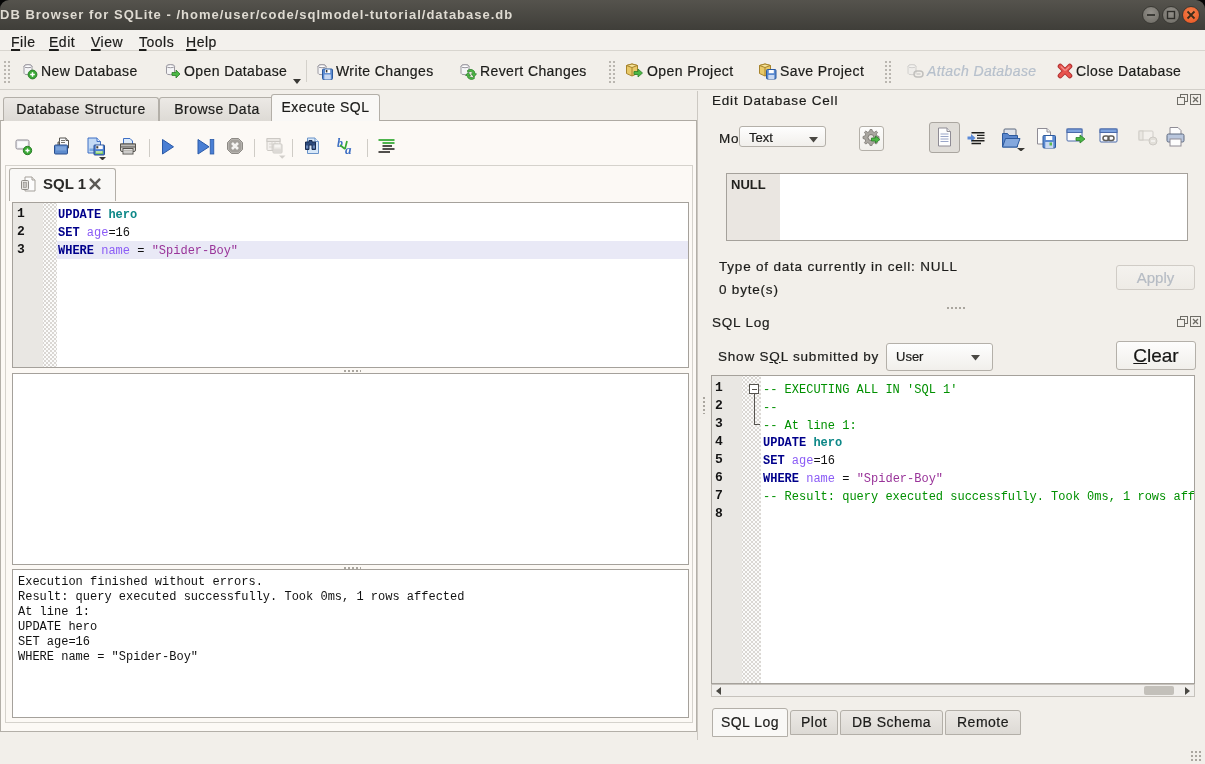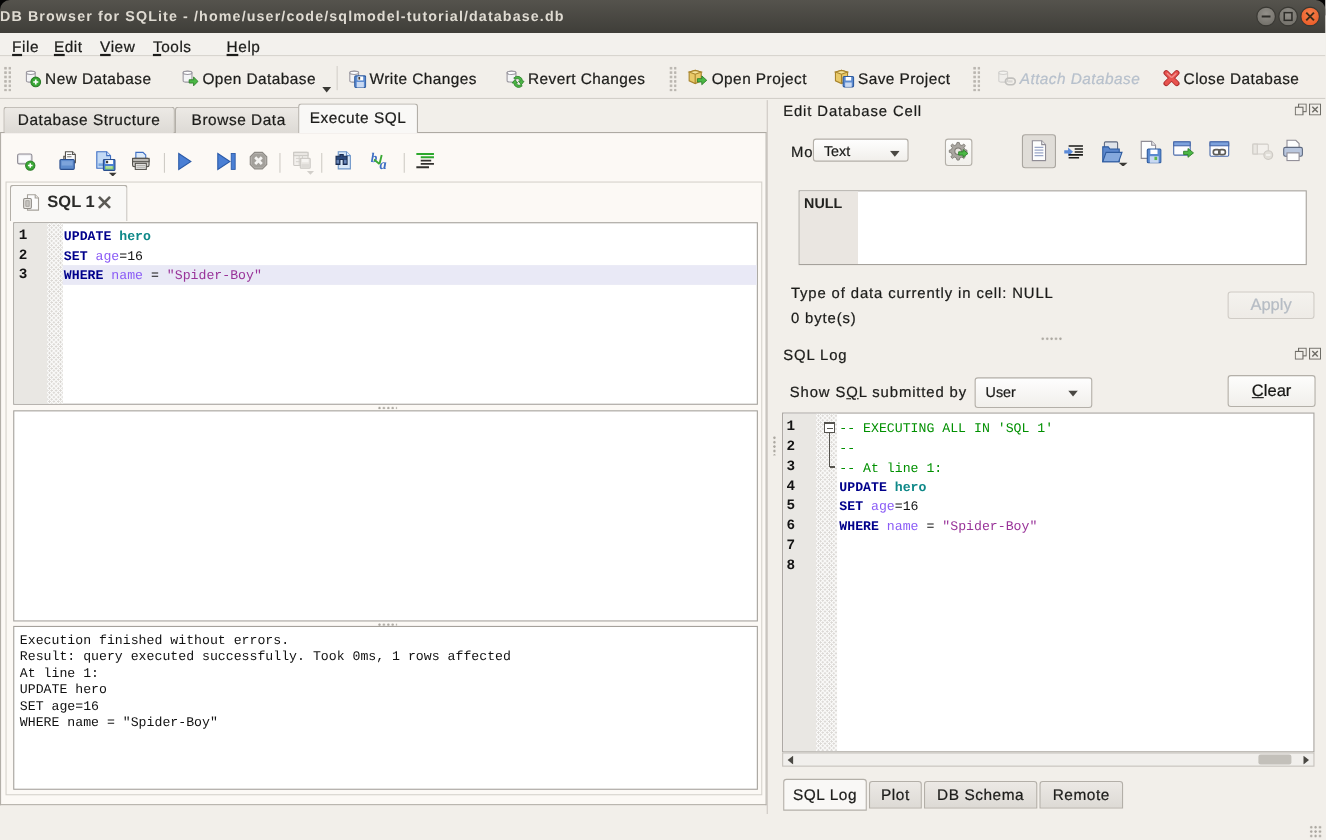--- a/index.html
+++ b/index.html
@@ -69,21 +69,21 @@
 <div class="abs winbtn" style="left:1182px; background:radial-gradient(circle at 50% 35%, #f5814c, #e95420); border:1px solid #3a3934;">
   <svg width="16" height="16">
       <path d="M4.5 4.5 L11.5 11.5 M11.5 4.5 L4.5 11.5" stroke="#3c2c1a" stroke-width="1.8"></path>
     </svg></div>
 
 <div class="abs" id="menubar"></div>
 <div class="abs menuitem" style="left:11px;"><u>F</u>ile</div>
 <div class="abs menuitem" style="left:49px;"><u>E</u>dit</div>
 <div class="abs menuitem" style="left:91px;"><u>V</u>iew</div>
 <div class="abs menuitem" style="left:139px;"><u>T</u>ools</div>
-<div class="abs menuitem" style="left:206px;"><u>H</u>elp</div>
+<div class="abs menuitem" style="left:186px;"><u>H</u>elp</div>
 
 <div class="abs tb-handle" style="left:3px;"></div>
 <div class="abs tbtn" style="left:20px;">
   <svg width="18" height="18" viewBox="0 0 18 18">
     <path d="M4 4.2 Q4 2.8 8 2.8 Q12 2.8 12 4.2 L12 11.3 Q12 12.7 8 12.7 Q4 12.7 4 11.3 Z" fill="#f4f4f6" stroke="#9b98a0" stroke-width="1"></path>
     <ellipse cx="8" cy="4.2" rx="4" ry="1.5" fill="#fdfdfe" stroke="#9b98a0" stroke-width="1"></ellipse>
     <circle cx="12.5" cy="12.5" r="4.4" fill="#39a835" stroke="#2c7d29"></circle>
     <path d="M12.5 10.2 L12.5 14.8 M10.2 12.5 L14.8 12.5" stroke="#fff" stroke-width="1.5"></path>
   </svg>New Database</div>
 <div class="abs tbtn" style="left:163px;">
@@ -378,39 +378,40 @@
   <path d="M3 3 L8 8 M8 3 L3 8" stroke="#6e6c66" stroke-width="1.3"></path>
 </svg>
 
 <div class="abs docktitle" style="left:718px; top:349px;">Show S<u>Q</u>L submitted by</div>
 <div class="combo" style="left:886px; top:343px; width:107px; height:28px;">
     <span style="position:absolute; left:9px; top:5px;">User</span>
   <svg style="position:absolute; right:12px; top:11px;" width="9" height="6">
       <path d="M0 0 L9 0 L4.5 5.5Z" fill="#4a4843"></path>
     </svg>
   </div>
-<div class="btn" style="left:1116px; top:341px; width:80px; height:29px; line-height:27px; font-size:15px;"><u>C</u>lear</div>
+<div class="btn" style="left:1116px; top:341px; width:80px; height:29px; line-height:27px; font-size:19px;"><u>C</u>lear</div>
 
 <div class="ebox" style="left:711px; top:375px; width:484px; height:309px; overflow:hidden;">
   <div class="gutter" style="width:30px;"></div>
   <div class="foldcol" style="left:30px; width:19px;"></div>
   <div class="ln" style="left:3px; top:4px;">1</div>
   <div class="ln" style="left:3px; top:22px;">2</div>
   <div class="ln" style="left:3px; top:40px;">3</div>
   <div class="ln" style="left:3px; top:58px;">4</div>
   <div class="ln" style="left:3px; top:76px;">5</div>
   <div class="ln" style="left:3px; top:94px;">6</div>
   <div class="ln" style="left:3px; top:112px;">7</div>
   <div class="ln" style="left:3px; top:130px;">8</div>
   <div class="cl cmt" style="left:51px; top:5px;">-- EXECUTING ALL IN 'SQL 1'</div>
   <div class="cl cmt" style="left:51px; top:23px;">--</div>
   <div class="cl cmt" style="left:51px; top:41px;">-- At line 1:</div>
   <div class="cl" style="left:51px; top:58px;"><span class="kw">UPDATE</span> <span class="tbl">hero</span></div>
   <div class="cl" style="left:51px; top:76px;"><span class="kw">SET</span> <span class="fld">age</span>=16</div>
   <div class="cl" style="left:51px; top:94px;"><span class="kw">WHERE</span> <span class="fld">name</span> = <span class="str">"Spider-Boy"</span></div>
+  <div class="cl cmt" style="left:51px; top:112px;">-- Result: query executed successfully. Took 0ms, 1 rows aff</div>
   <svg class="abs" style="left:36px; top:7px;" width="16" height="44" shape-rendering="crispEdges">
     <rect x="1.5" y="1.5" width="9" height="9" fill="#fff" stroke="#55534e"></rect>
     <line x1="3.5" y1="6.5" x2="9" y2="6.5" stroke="#55534e"></line>
     <line x1="6.5" y1="11" x2="6.5" y2="41.5" stroke="#55534e"></line>
     <line x1="6.5" y1="41.5" x2="11.5" y2="41.5" stroke="#55534e"></line>
   </svg>
 </div>
 
 <div class="abs" style="left:711px; top:684px; width:484px; height:13px; background:#f1efec; border:1px solid #c6c2bc;"></div>
 <svg class="abs" style="left:715px; top:687px;" width="8" height="8">

